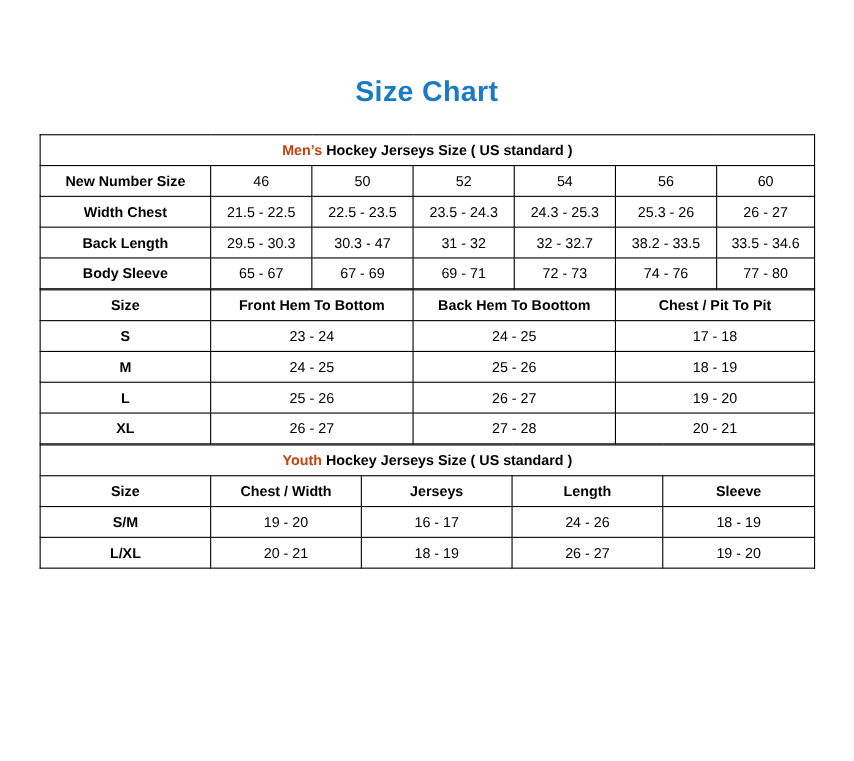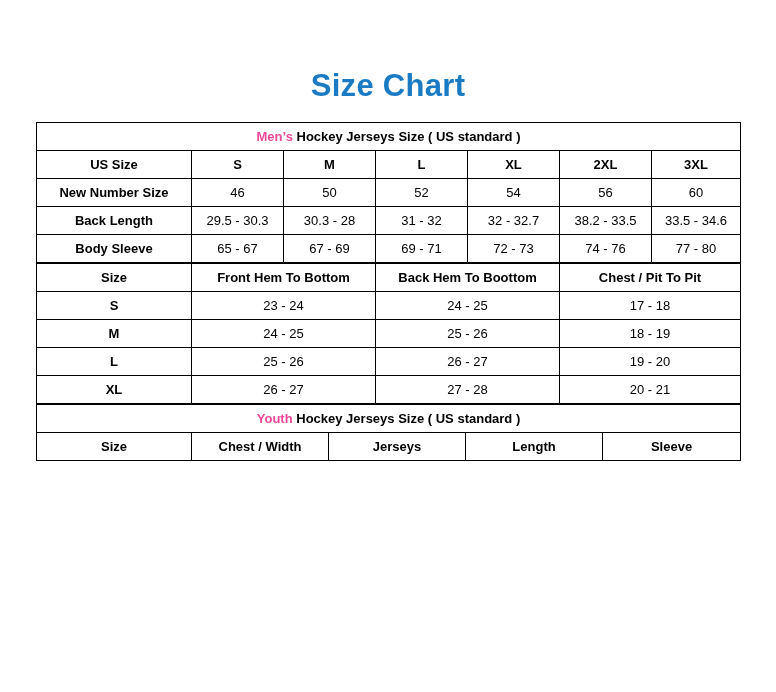--- a/index.html
+++ b/index.html
@@ -18,21 +18,21 @@
   .page {
     width: 776px;
     height: 692px;
     box-sizing: border-box;
     padding: 0;
     position: relative;
   }
   .title {
     text-align: center;
     color: #1a7bc4;
-    font-size: 31px;
+    font-size: 26px;
     font-weight: bold;
     margin: 0;
     padding-top: 68px;
     letter-spacing: 0.3px;
   }
   .chart-wrap {
     position: absolute;
     left: 36px;
     top: 122px;
     width: 704px;
@@ -51,21 +51,21 @@
     vertical-align: middle;
     background: #ffffff;
   }
   td.section-head {
     background: #ffff00;
     font-weight: bold;
     font-size: 14.5px;
     height: 30px;
   }
   td.section-head .hl {
-    color: #ec4899;
+    color: #c2410c;
   }
   td.colhead {
     font-weight: bold;
   }
   td.rowlabel {
     font-weight: bold;
   }
   td.rowlabel-bold {
     font-weight: bold;
   }
@@ -84,43 +84,43 @@
         <col style="width:92px">
         <col style="width:92px">
         <col style="width:92px">
         <col style="width:92px">
         <col style="width:92px">
         <col style="width:89px">
       </colgroup>
       <tbody>
         <tr>
           <td class="section-head" colspan="7"><span class="hl">Men’s</span><span> Hockey Jerseys Size ( US standard )</span></td>
-        </tr>
-        <tr>
-          <td class="colhead">US Size</td>
-          <td class="colhead">S</td>
-          <td class="colhead">M</td>
-          <td class="colhead">L</td>
-          <td class="colhead">XL</td>
-          <td class="colhead">2XL</td>
-          <td class="colhead">3XL</td>
         </tr>
         <tr>
           <td class="rowlabel">New Number Size</td>
           <td>46</td>
           <td>50</td>
           <td>52</td>
           <td>54</td>
           <td>56</td>
           <td>60</td>
         </tr>
         <tr>
+          <td class="rowlabel">Width Chest</td>
+          <td>21.5 - 22.5</td>
+          <td>22.5 - 23.5</td>
+          <td>23.5 - 24.3</td>
+          <td>24.3 - 25.3</td>
+          <td>25.3 - 26</td>
+          <td>26 - 27</td>
+        </tr>
+        <tr>
           <td class="rowlabel">Back Length</td>
           <td>29.5 - 30.3</td>
-          <td>30.3 - 28</td>
+          <td>30.3 - 47</td>
           <td>31 - 32</td>
           <td>32 - 32.7</td>
           <td>38.2 - 33.5</td>
           <td>33.5 - 34.6</td>
         </tr>
         <tr>
           <td class="rowlabel">Body Sleeve</td>
           <td>65 - 67</td>
           <td>67 - 69</td>
           <td>69 - 71</td>
@@ -184,17 +184,31 @@
         <tr>
           <td class="section-head" colspan="5"><span class="hl">Youth</span><span> Hockey Jerseys Size ( US standard )</span></td>
         </tr>
         <tr>
           <td class="colhead">Size</td>
           <td class="colhead">Chest / Width</td>
           <td class="colhead">Jerseys</td>
           <td class="colhead">Length</td>
           <td class="colhead">Sleeve</td>
         </tr>
+        <tr>
+          <td class="rowlabel-bold">S/M</td>
+          <td>19 - 20</td>
+          <td>16 - 17</td>
+          <td>24 - 26</td>
+          <td>18 - 19</td>
+        </tr>
+        <tr>
+          <td class="rowlabel-bold">L/XL</td>
+          <td>20 - 21</td>
+          <td>18 - 19</td>
+          <td>26 - 27</td>
+          <td>19 - 20</td>
+        </tr>
       </tbody>
     </table>
 
   </div>
 </div>
 
 </body></html>

